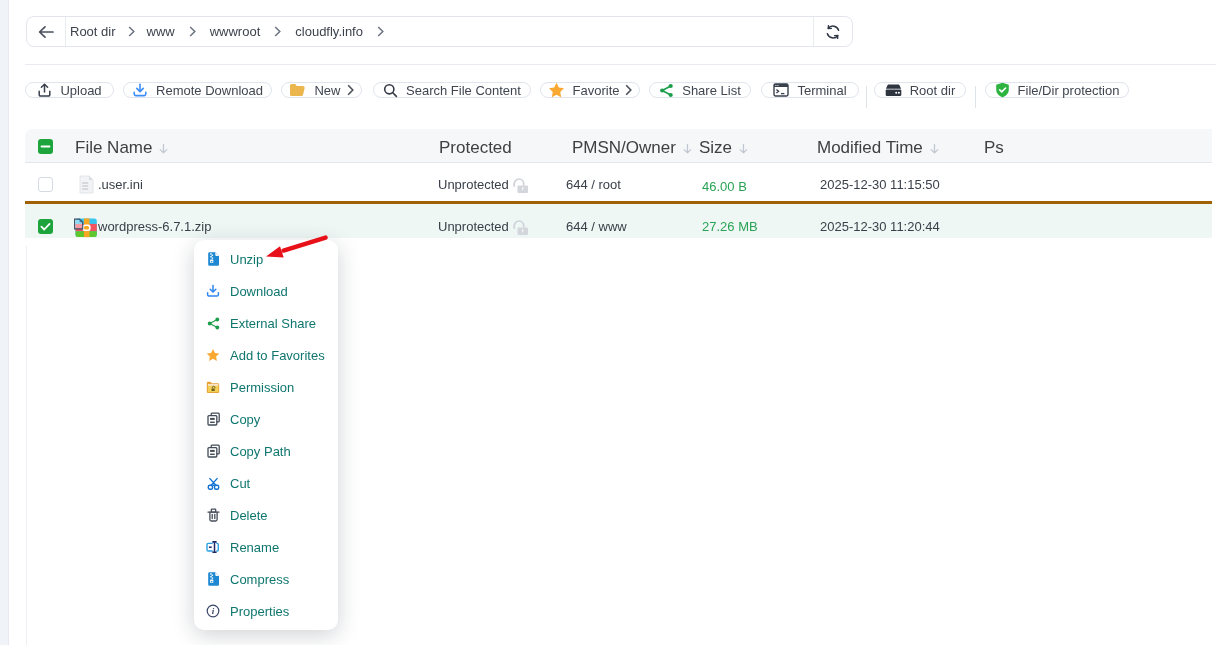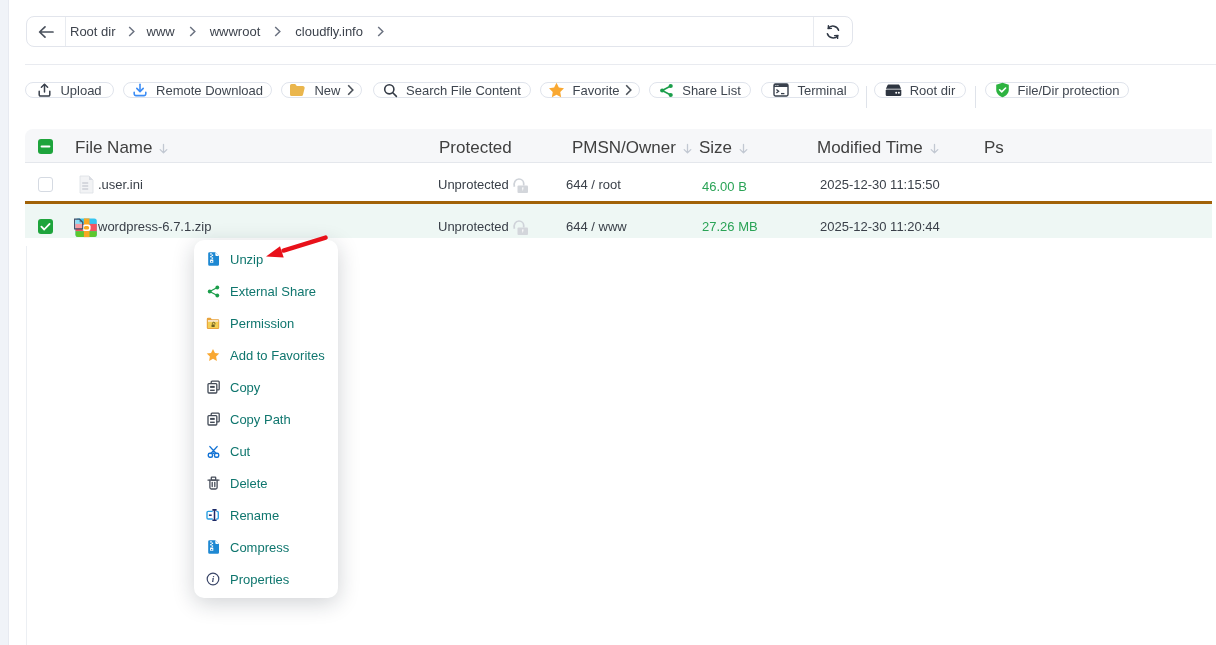--- a/index.html
+++ b/index.html
@@ -243,41 +243,48 @@
           <path d="M8.3 .2L12 3.9H9.3a1 1 0 0 1-1-1z" fill="#fff"></path>
           <rect x="3.2" y="1.2" width="1.5" height="1.4" fill="#fff"></rect>
           <rect x="4.6" y="2.6" width="1.5" height="1.4" fill="#fff"></rect>
           <rect x="3.2" y="4" width="1.5" height="1.4" fill="#fff"></rect>
           <rect x="4.6" y="5.4" width="1.5" height="1.4" fill="#fff"></rect>
           <rect x="3.1" y="7.4" width="3.2" height="3.4" rx=".4" fill="#fff"></rect>
           <rect x="4.1" y="9" width="1.2" height="1.2" fill="#1e88d2"></rect>
         </svg>
       </span>Unzip</div>
   <div class="mi"><span class="ic">
+        <svg width="14" height="14" viewBox="0 0 14 14" fill="none" stroke="#2f86ee" stroke-width="1.5" stroke-linecap="round" stroke-linejoin="round">
+          <path d="M7 1.6v6"></path>
+          <path d="M4.2 5.2L7 8l2.8-2.8"></path>
+          <path d="M1.6 8.8v1.6a1.7 1.7 0 0 0 1.7 1.7h7.4a1.7 1.7 0 0 0 1.7-1.7V8.8"></path>
+        </svg>
+      </span>Download</div>
+  <div class="mi"><span class="ic">
         <svg width="13" height="13" viewBox="0 0 13 13" fill="#1b9e4b">
           <circle cx="10.3" cy="2.5" r="1.9"></circle>
           <circle cx="2.7" cy="6.5" r="1.9"></circle>
           <circle cx="10.3" cy="10.5" r="1.9"></circle>
           <path d="M2.7 6.5l7.6-4M2.7 6.5l7.6 4" stroke="#1b9e4b" stroke-width="1.3"></path>
         </svg>
       </span>External Share</div>
+  <div class="mi"><span class="ic">
+        <svg width="15" height="14" viewBox="0 0 15 14">
+          <path d="M7.5 .6l2.1 4.2 4.6.65-3.35 3.2.8 4.65L7.5 11.1l-4.15 2.2.8-4.65L.8 5.45l4.6-.65z" fill="#f9a832"></path>
+        </svg>
+      </span>Add to Favorites</div>
   <div class="mi"><span class="ic">
         <svg width="14" height="13" viewBox="0 0 14 13">
           <path d="M.8 2A1.2 1.2 0 0 1 2 .8h2.6L5.8 2.2h6.2A1.2 1.2 0 0 1 13.2 3.4v7.4a1.2 1.2 0 0 1-1.2 1.2H2a1.2 1.2 0 0 1-1.2-1.2z" fill="#e8a33d"></path>
           <rect x="1.9" y="4.6" width="10.4" height="6.4" fill="#f3cf55"></rect>
           <rect x="1.9" y="3.3" width="10.4" height="1.3" fill="#fff"></rect>
           <rect x="5.5" y="7.4" width="3.2" height="2.5" rx=".5" fill="#6b6026"></rect>
           <path d="M6.4 7.4v-.9a1.25 1.25 0 0 1 2.5 0v.9" fill="none" stroke="#6b6026" stroke-width="1"></path>
         </svg>
       </span>Permission</div>
-  <div class="mi"><span class="ic">
-        <svg width="15" height="14" viewBox="0 0 15 14">
-          <path d="M7.5 .6l2.1 4.2 4.6.65-3.35 3.2.8 4.65L7.5 11.1l-4.15 2.2.8-4.65L.8 5.45l4.6-.65z" fill="#f9a832"></path>
-        </svg>
-      </span>Add to Favorites</div>
   <div class="mi"><span class="ic">
         <svg width="13" height="14" viewBox="0 0 13 14" fill="none" stroke="#434b57" stroke-width="1.3">
           <rect x="4.2" y="1.2" width="8" height="8.6" rx=".9"></rect>
           <rect x="1" y="3.6" width="8.8" height="9.4" rx=".9" fill="#fff"></rect>
           <path d="M3.1 6.9h4.6" stroke-width="2"></path>
           <path d="M3.1 10.3h4.6" stroke-width="1.4"></path>
         </svg>
       </span>Copy</div>
   <div class="mi"><span class="ic">
         <svg width="13" height="14" viewBox="0 0 13 14" fill="none" stroke="#434b57" stroke-width="1.3">

